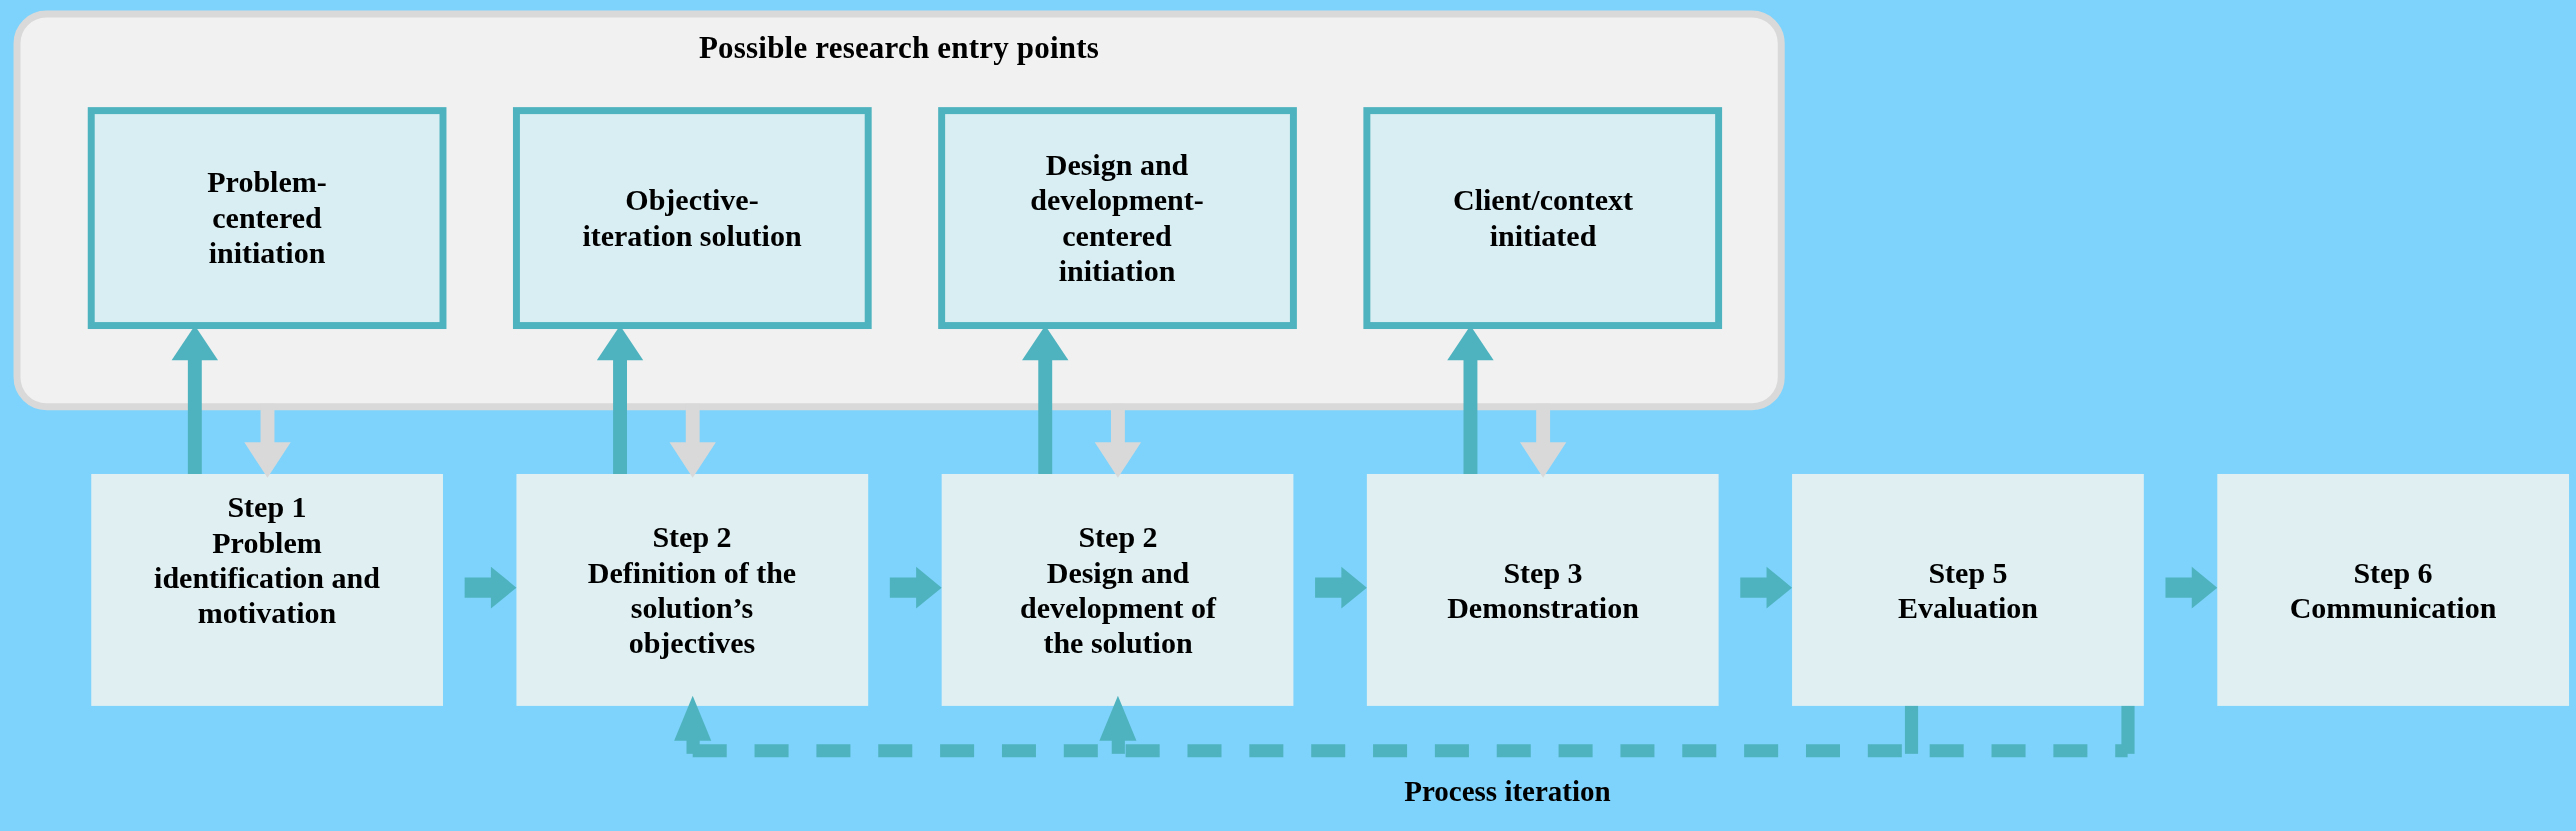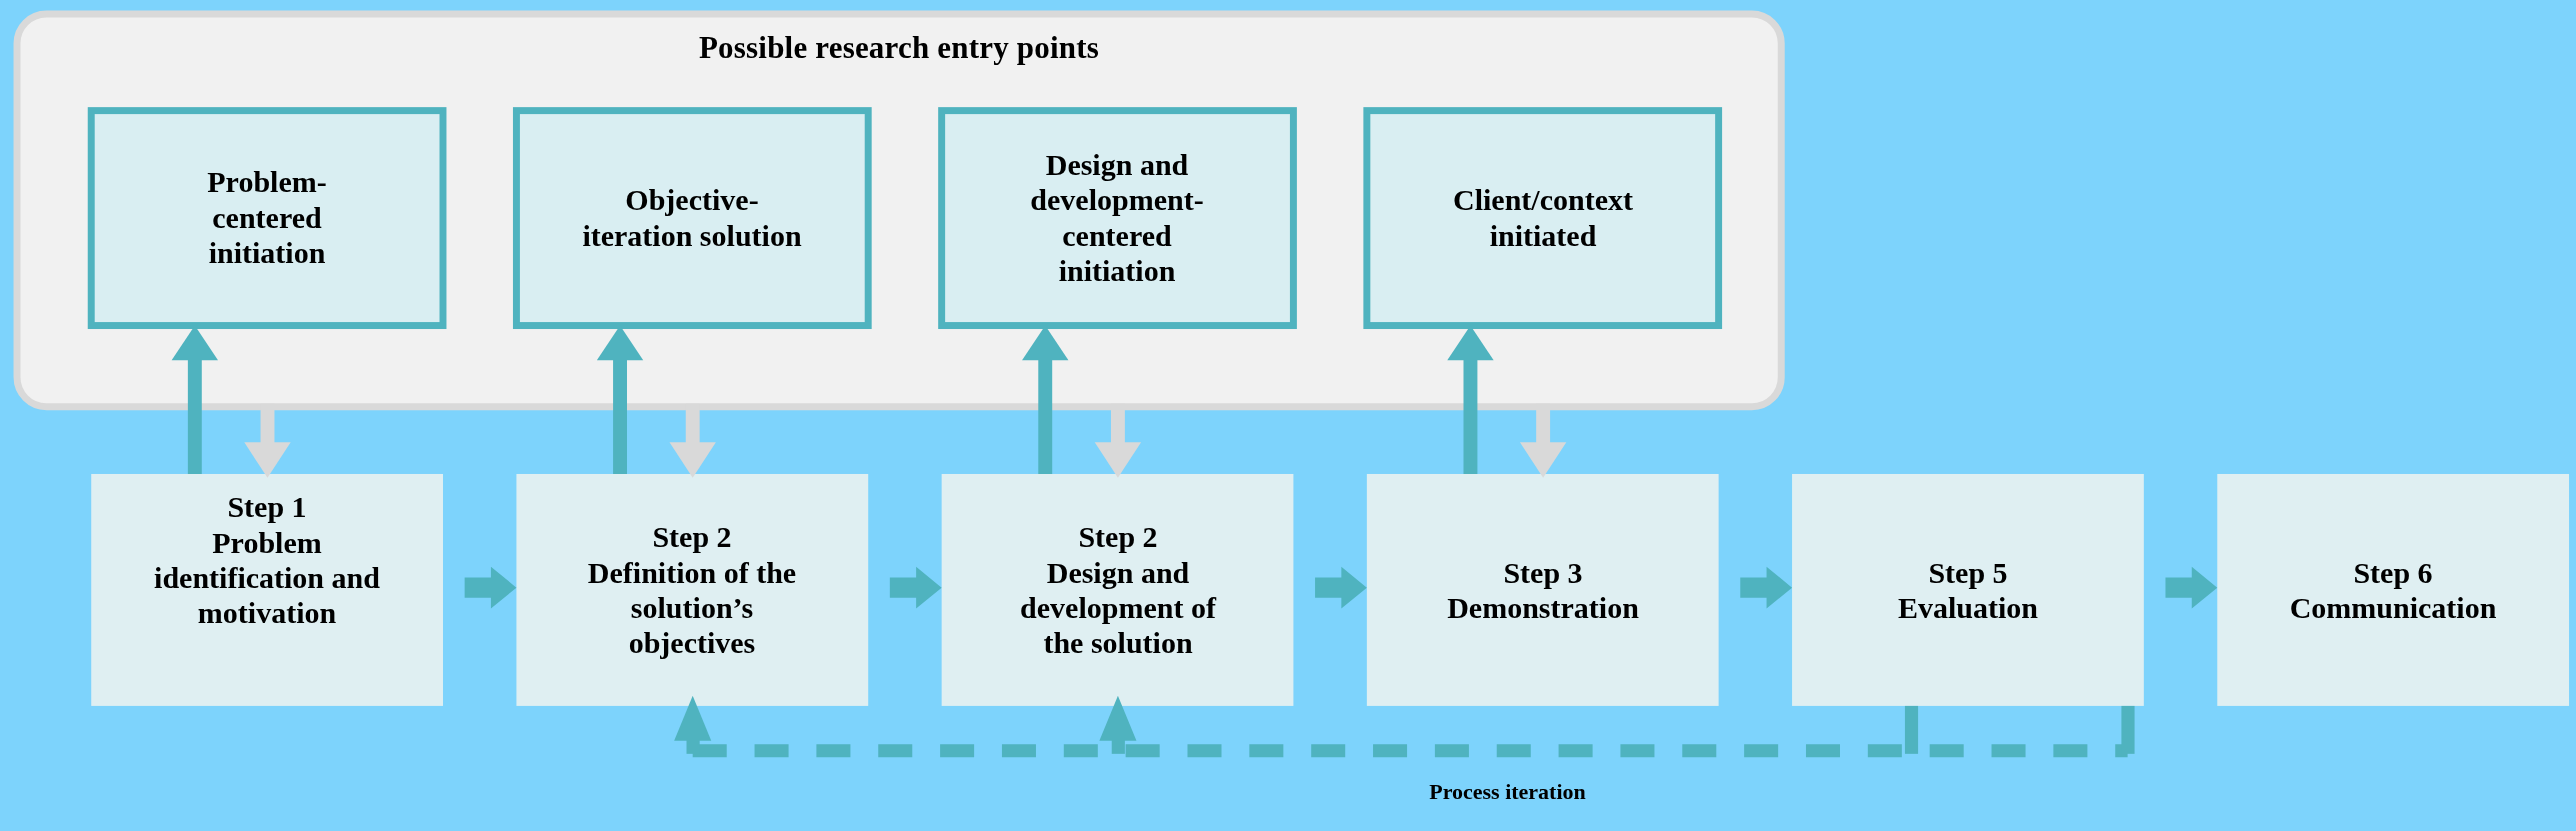--- a/index.html
+++ b/index.html
@@ -43,21 +43,21 @@
     font-size: 31px;
     letter-spacing: 0.2px;
   }
   .entry-label {
     font-size: 30px;
   }
   .step-label {
     font-size: 30px;
   }
   .iteration-label {
-    font-size: 22px;
+    font-size: 29px;
   }
   .hit {
     position: absolute;
     cursor: pointer;
   }
 </style>
 </head>
 <body>
 
 <div id="diagram">

